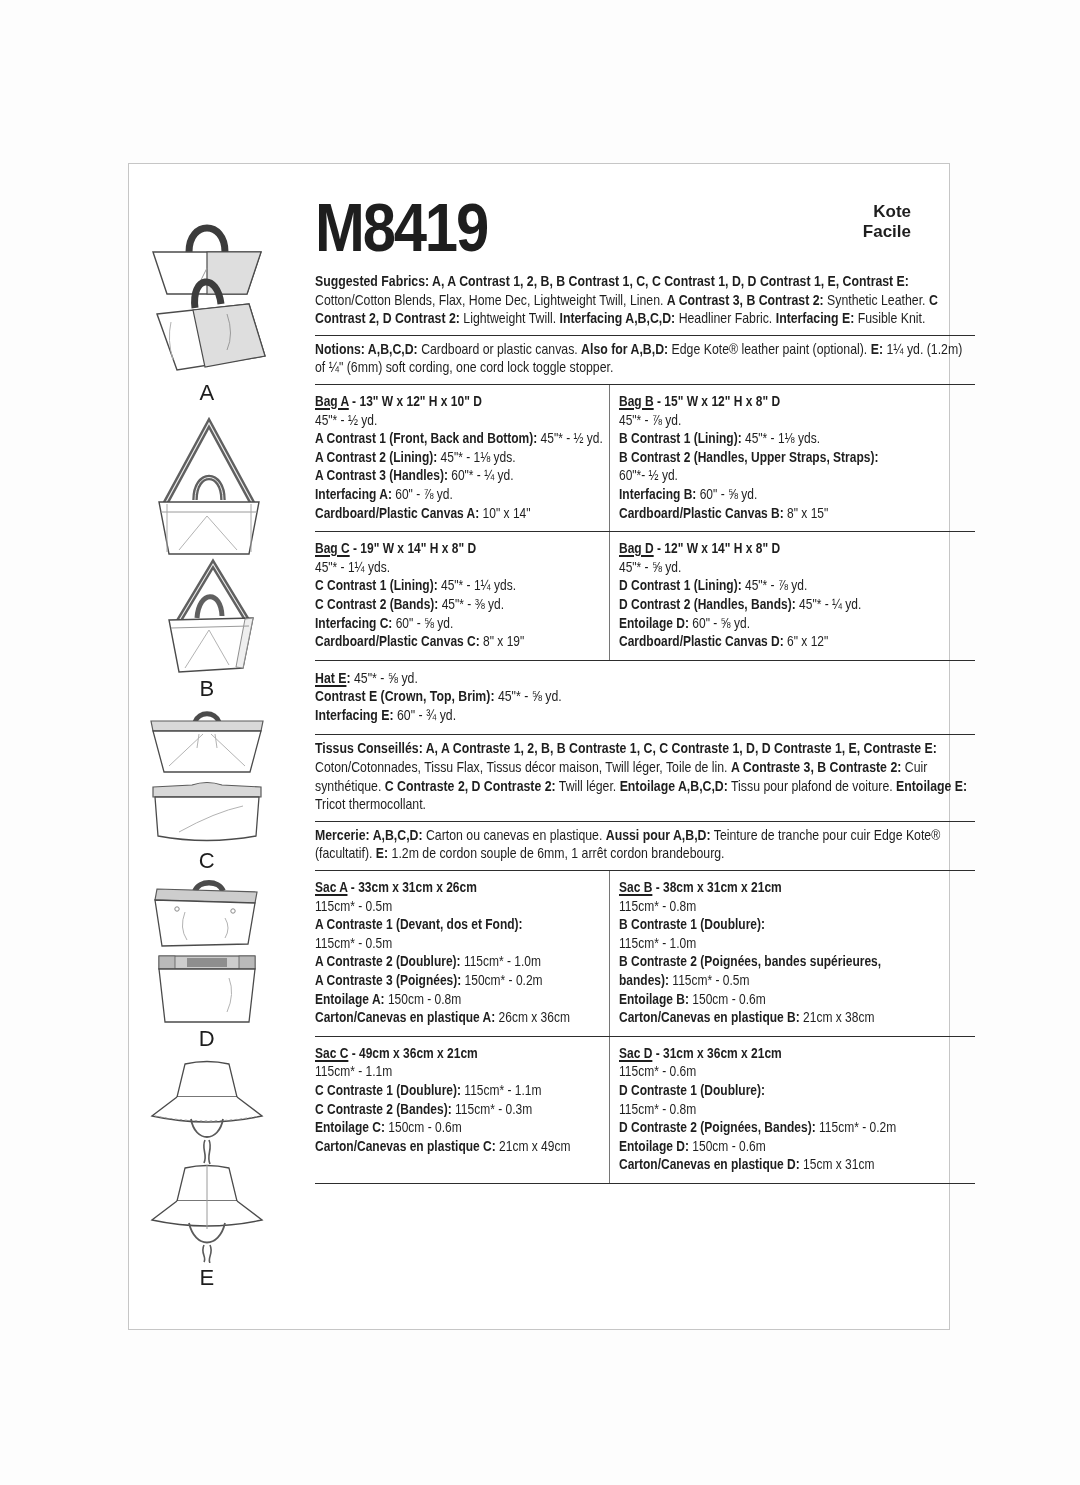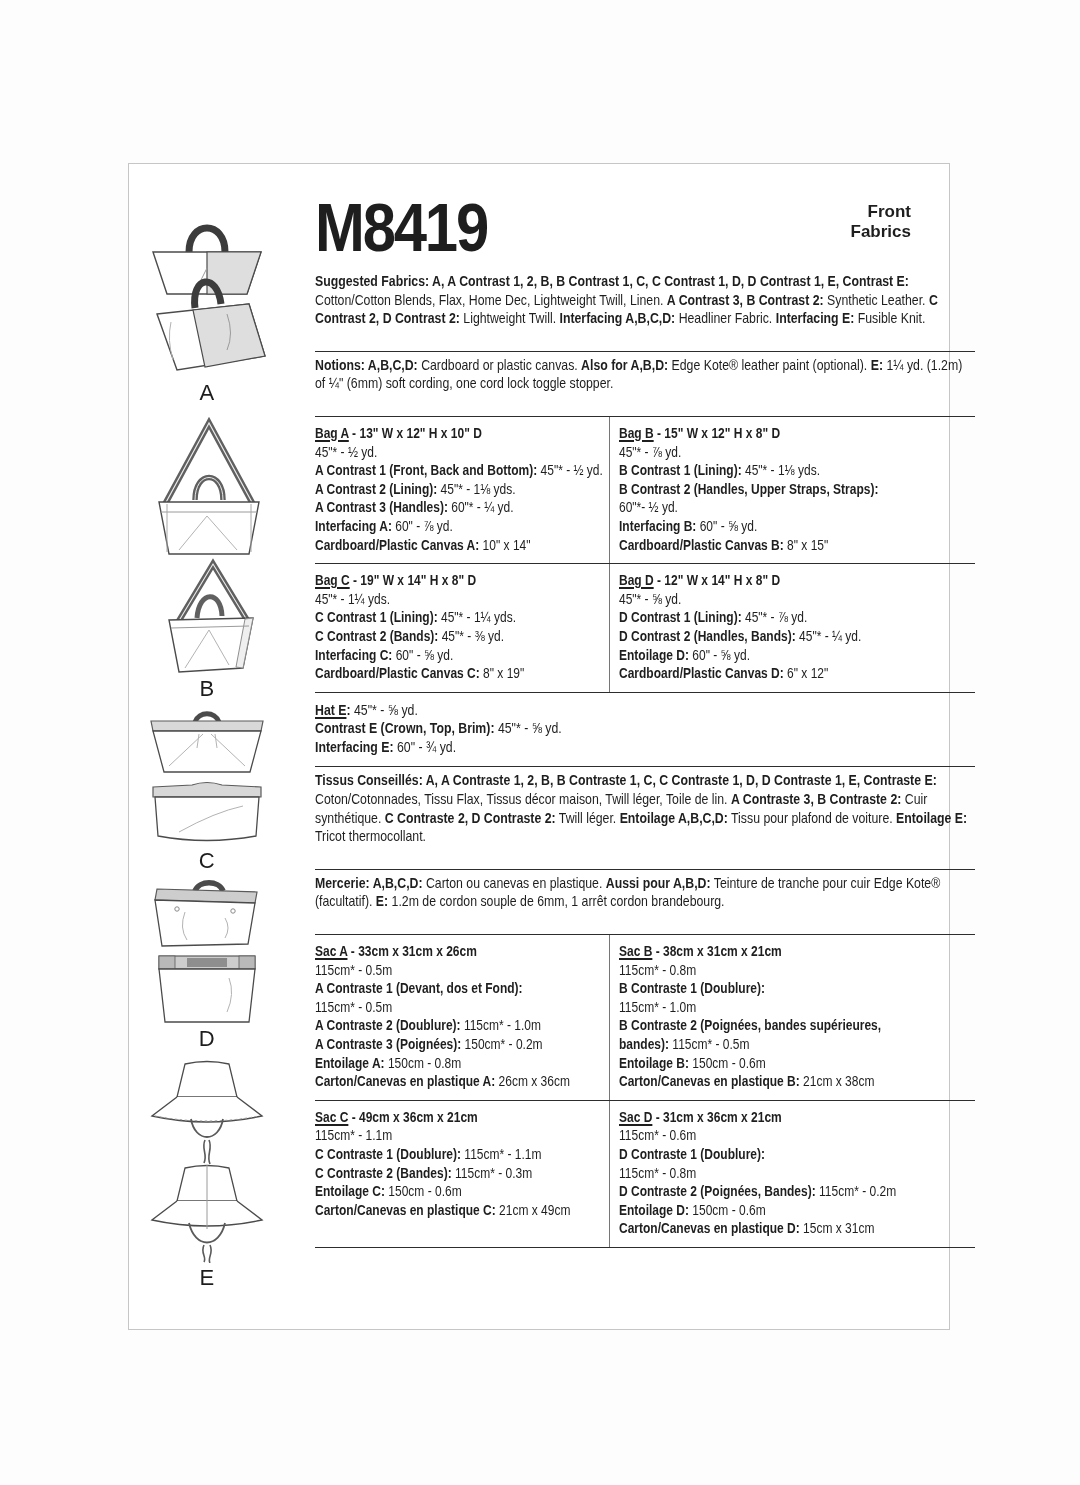--- a/index.html
+++ b/index.html
@@ -21,21 +21,21 @@
   .difficulty { margin-top:6px; padding-right:64px; text-align:right; font-weight:bold;
                 font-size:17px; line-height:20px; }
 
   .cin82 { transform:scaleX(0.82); transform-origin:0 0; width:121.9%; }
   .cin80 { transform:scaleX(0.80); transform-origin:0 0; width:125%; }
 
   .section-title { font-size:15.5px; font-weight:bold; padding:2px 0 3px;
                    border-bottom:1.6px solid #2d2d2d; }
   .fr-gap { margin-top:7px; }
 
-  .para { font-size:15px; line-height:18.6px; padding:4px 0 23px; border-bottom:1.6px solid #2d2d2d; }
+  .para { font-size:15px; line-height:18.6px; padding:4px 0 7px; border-bottom:1.6px solid #2d2d2d; }
   .b { font-weight:bold; }
   .u { text-decoration:underline; text-underline-offset:2px; text-decoration-thickness:1.5px; }
 
   .spec-row { display:grid; grid-template-columns:294px 1fr; border-bottom:1.6px solid #2d2d2d; }
   .cell { padding:7px 0 9px; font-size:15px; line-height:18.6px; overflow:visible; }
   .cell-r { border-left:1.3px solid #767676; padding-left:9px; }
 
   .block { font-size:15px; line-height:18.6px; padding:8px 0 10px; border-bottom:1.6px solid #2d2d2d; }
   .block.last { border-bottom:none; }
 
@@ -131,22 +131,22 @@
         <path d="M67,188 C63,196 70,200 67,205 M73,188 C77,196 70,201 73,206" stroke="#5a5a5a" stroke-width="1.6" fill="none"></path>
       </svg>
       <div class="fig-label">E</div>
     </div>
 
     <div class="content">
 
       <div class="header-row">
         <div class="pattern-number">M8419</div>
         <div class="difficulty">
-          <div>Front</div>
-          <div>Fabrics</div>
+          <div>Kote</div>
+          <div>Facile</div>
         </div>
       </div>
 
 
       <div class="para">
         <div class="cin82"><span class="b">Suggested Fabrics: A, A Contrast 1, 2, B, B Contrast 1, C, C Contrast 1, D, D Contrast 1, E, Contrast E:</span><span> Cotton/Cotton Blends, Flax, Home Dec, Lightweight Twill, Linen. </span><span class="b">A Contrast 3, B Contrast 2:</span><span> Synthetic Leather. </span><span class="b">C Contrast 2, D Contrast 2:</span><span> Lightweight Twill. </span><span class="b">Interfacing A,B,C,D:</span><span> Headliner Fabric. </span><span class="b">Interfacing E:</span><span> Fusible Knit.</span></div>
       </div>
 
       <div class="para">
         <div class="cin82"><span class="b">Notions: A,B,C,D:</span><span> Cardboard or plastic canvas. </span><span class="b">Also for A,B,D:</span><span> Edge Kote® leather paint (optional). </span><span class="b">E:</span><span> 1¼ yd. (1.2m) of ¼" (6mm) soft cording, one cord lock toggle stopper.</span></div>

